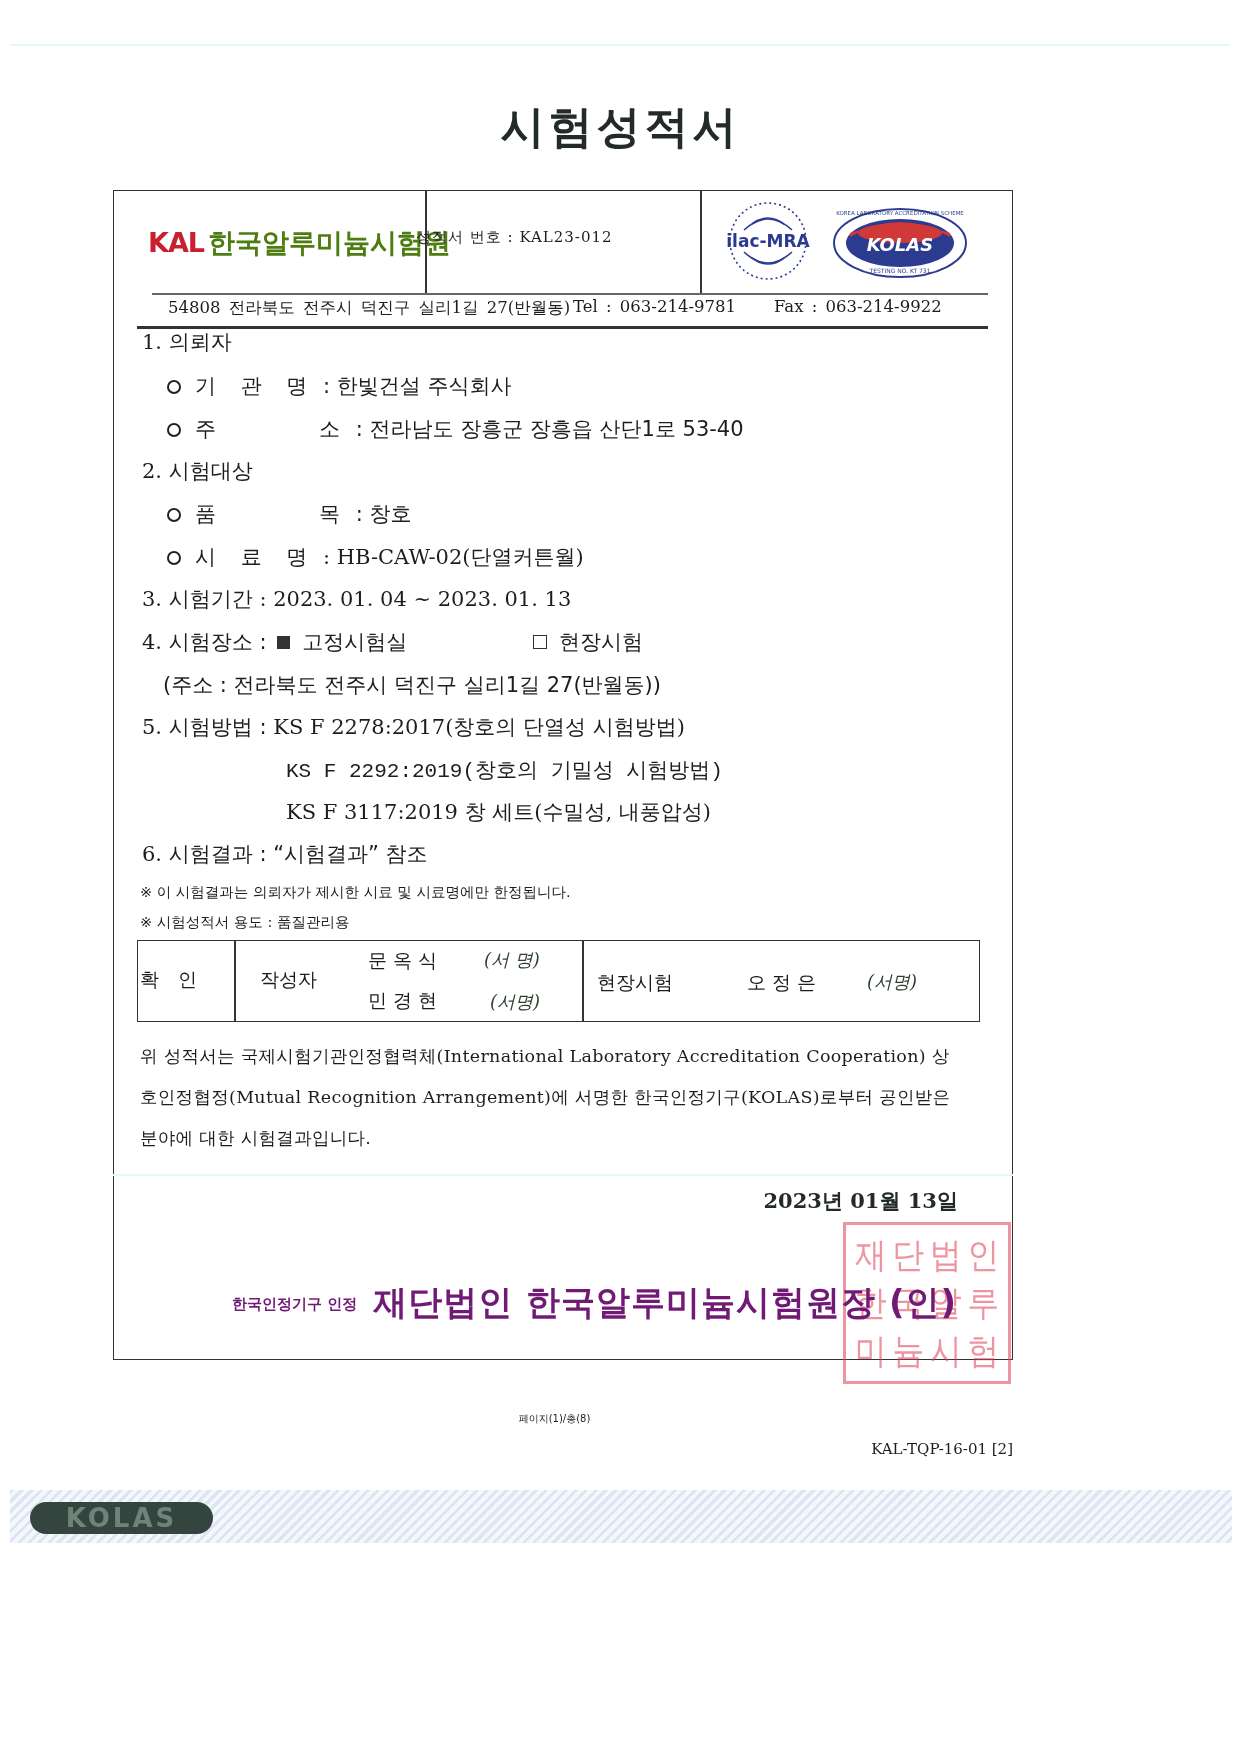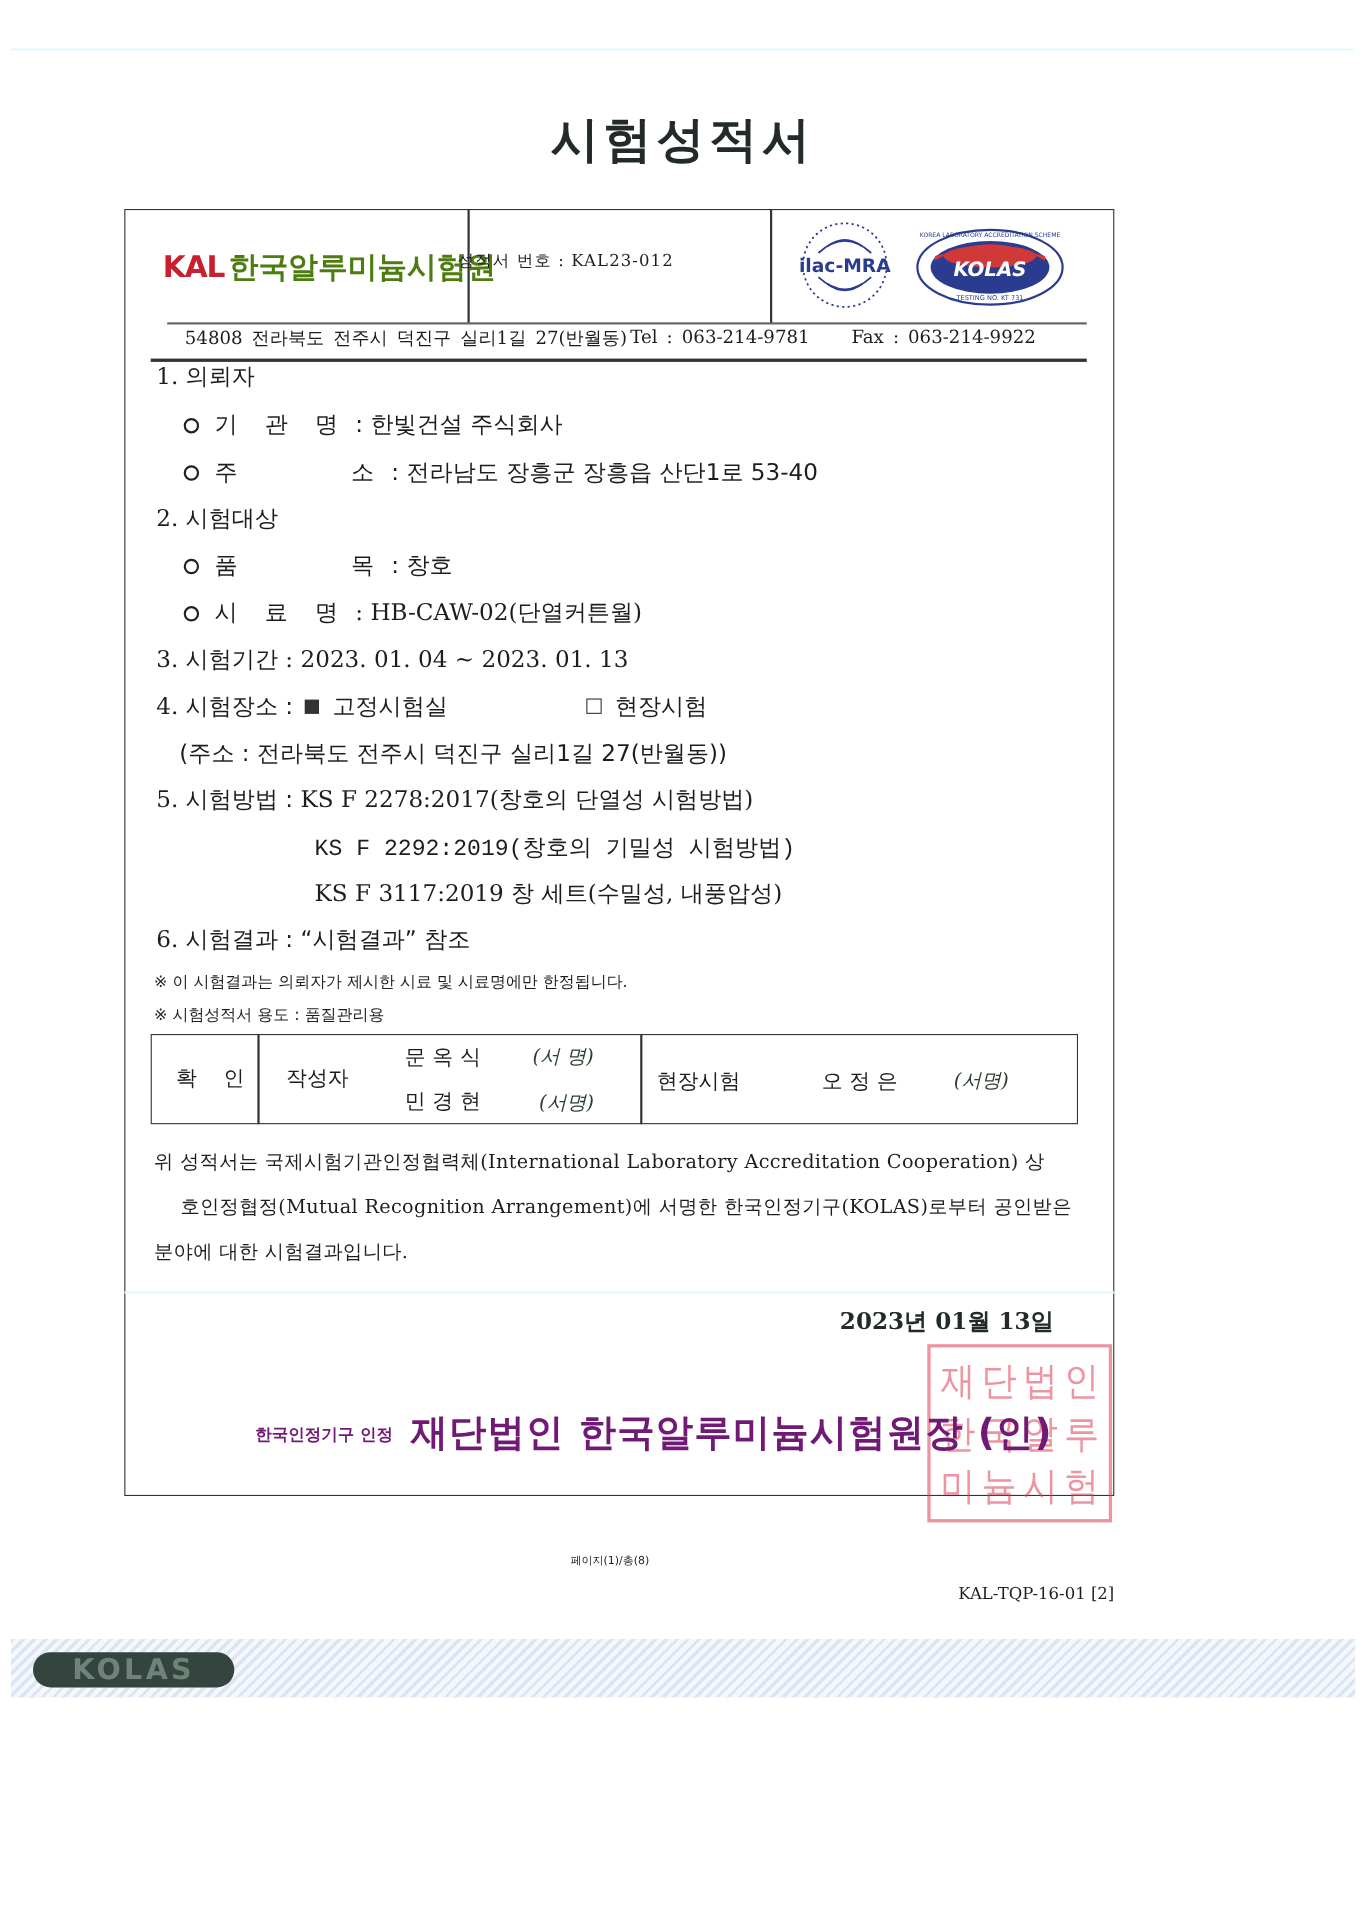--- a/index.html
+++ b/index.html
@@ -158,32 +158,32 @@
   <span>시험결과</span>
   <span>: “시험결과” 참조</span>
 </div>
 
 <div class="note" style="left:140px; top:883px;">※ 이 시험결과는 의뢰자가 제시한 시료 및 시료명에만 한정됩니다.</div>
 <div class="note" style="left:140px; top:913px;">※ 시험성적서 용도 : 품질관리용</div>
 
 <div class="abs sig-table"></div>
 <div class="vline" style="left:234px; top:940px; height:82px;"></div>
 <div class="vline" style="left:582px; top:940px; height:82px;"></div>
-<div class="sig-cell" style="left:160px; top:967px; white-space:pre;">확    인</div>
+<div class="sig-cell" style="left:140px; top:967px; white-space:pre;font-family:Liberation Serif, serif;">확    인</div>
 <div class="sig-cell" style="left:260px; top:967px;">작성자</div>
 <div class="sig-cell" style="left:368px; top:948px;">문 옥 식</div>
 <div class="sig-cell" style="left:368px; top:988px;">민 경 현</div>
 <div class="signature" style="left:484px; top:948px;">(서 명)</div>
 <div class="signature" style="left:490px; top:990px;">(서명)</div>
 <div class="sig-cell" style="left:597px; top:970px;">현장시험</div>
 <div class="sig-cell" style="left:747px; top:970px;">오 정 은</div>
 <div class="signature" style="left:867px; top:970px;">(서명)</div>
 
 <div class="para" style="top:1044px;">위 성적서는 국제시험기관인정협력체(International Laboratory Accreditation Cooperation) 상</div>
-<div class="para" style="top:1085px;margin-left:24px;">호인정협정(Mutual Recognition Arrangement)에 서명한 한국인정기구(KOLAS)로부터 공인받은</div>
+<div class="para" style="top:1085px;">호인정협정(Mutual Recognition Arrangement)에 서명한 한국인정기구(KOLAS)로부터 공인받은</div>
 <div class="para" style="top:1126px;">분야에 대한 시험결과입니다.</div>
 
 <div class="scanline" style="top:1174px; left:113px; width:900px; background:#e3f8f8;"></div>
 
 <div class="abs date">2023년 01월 13일</div>
 
 <div class="abs stamp">
   <div class="stamp-grid">
     <span>재</span>
     <span>단</span>

